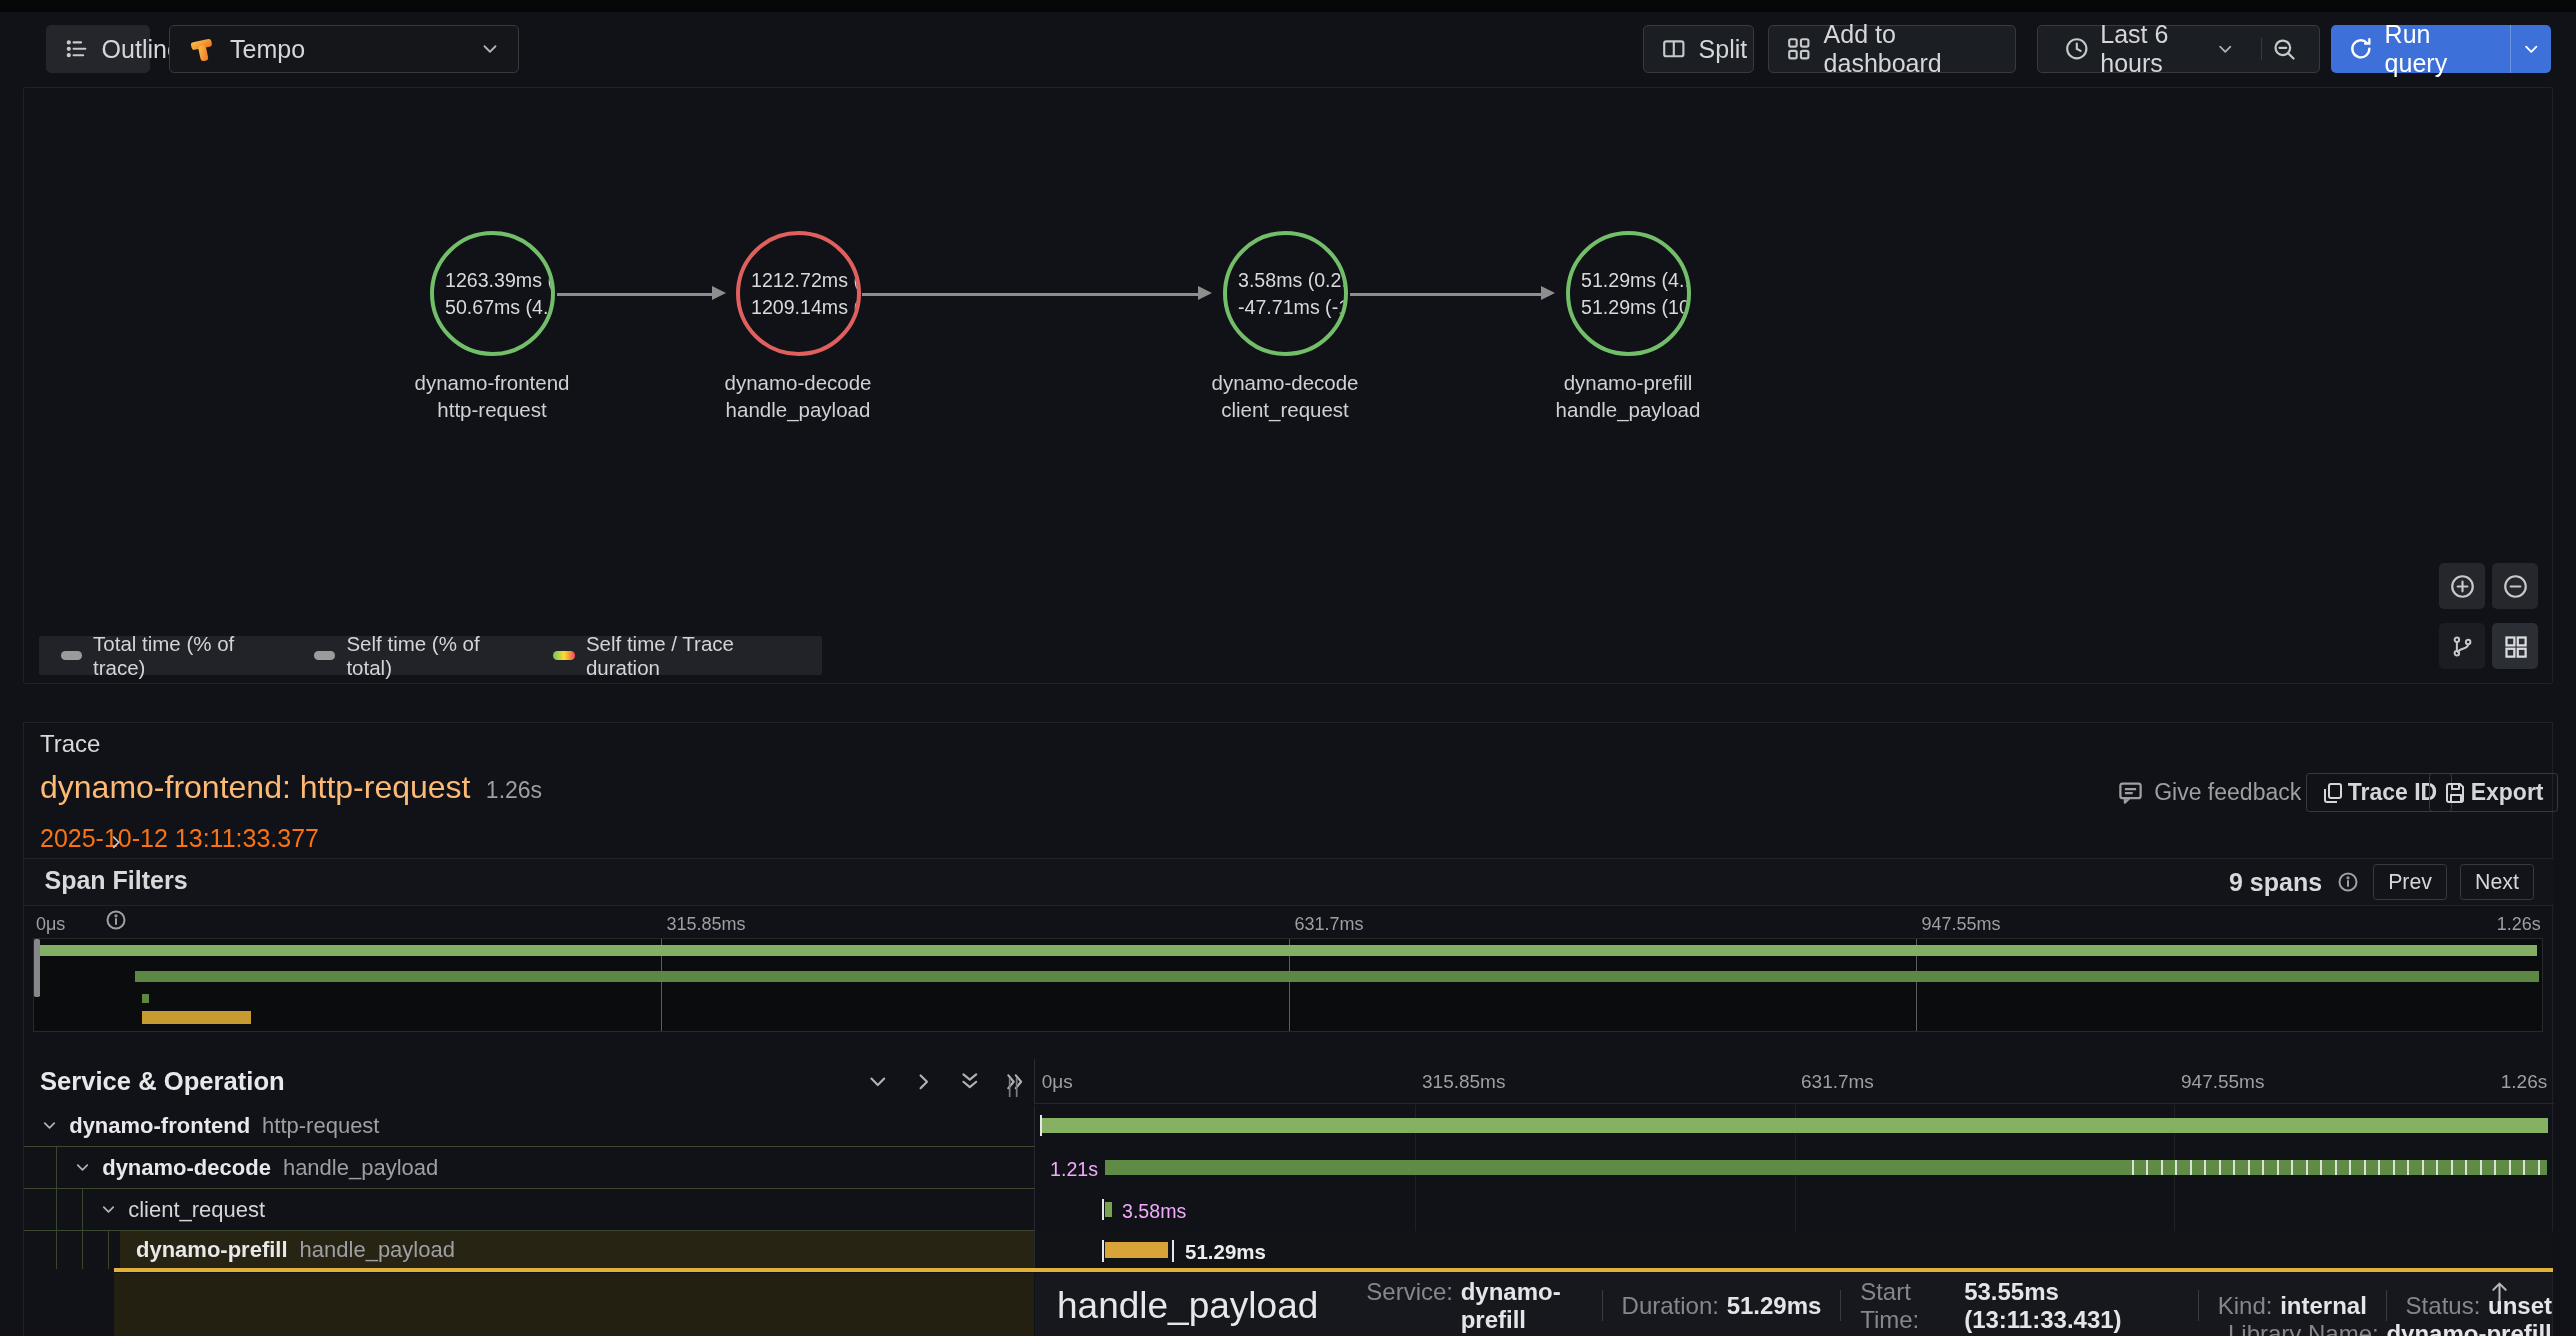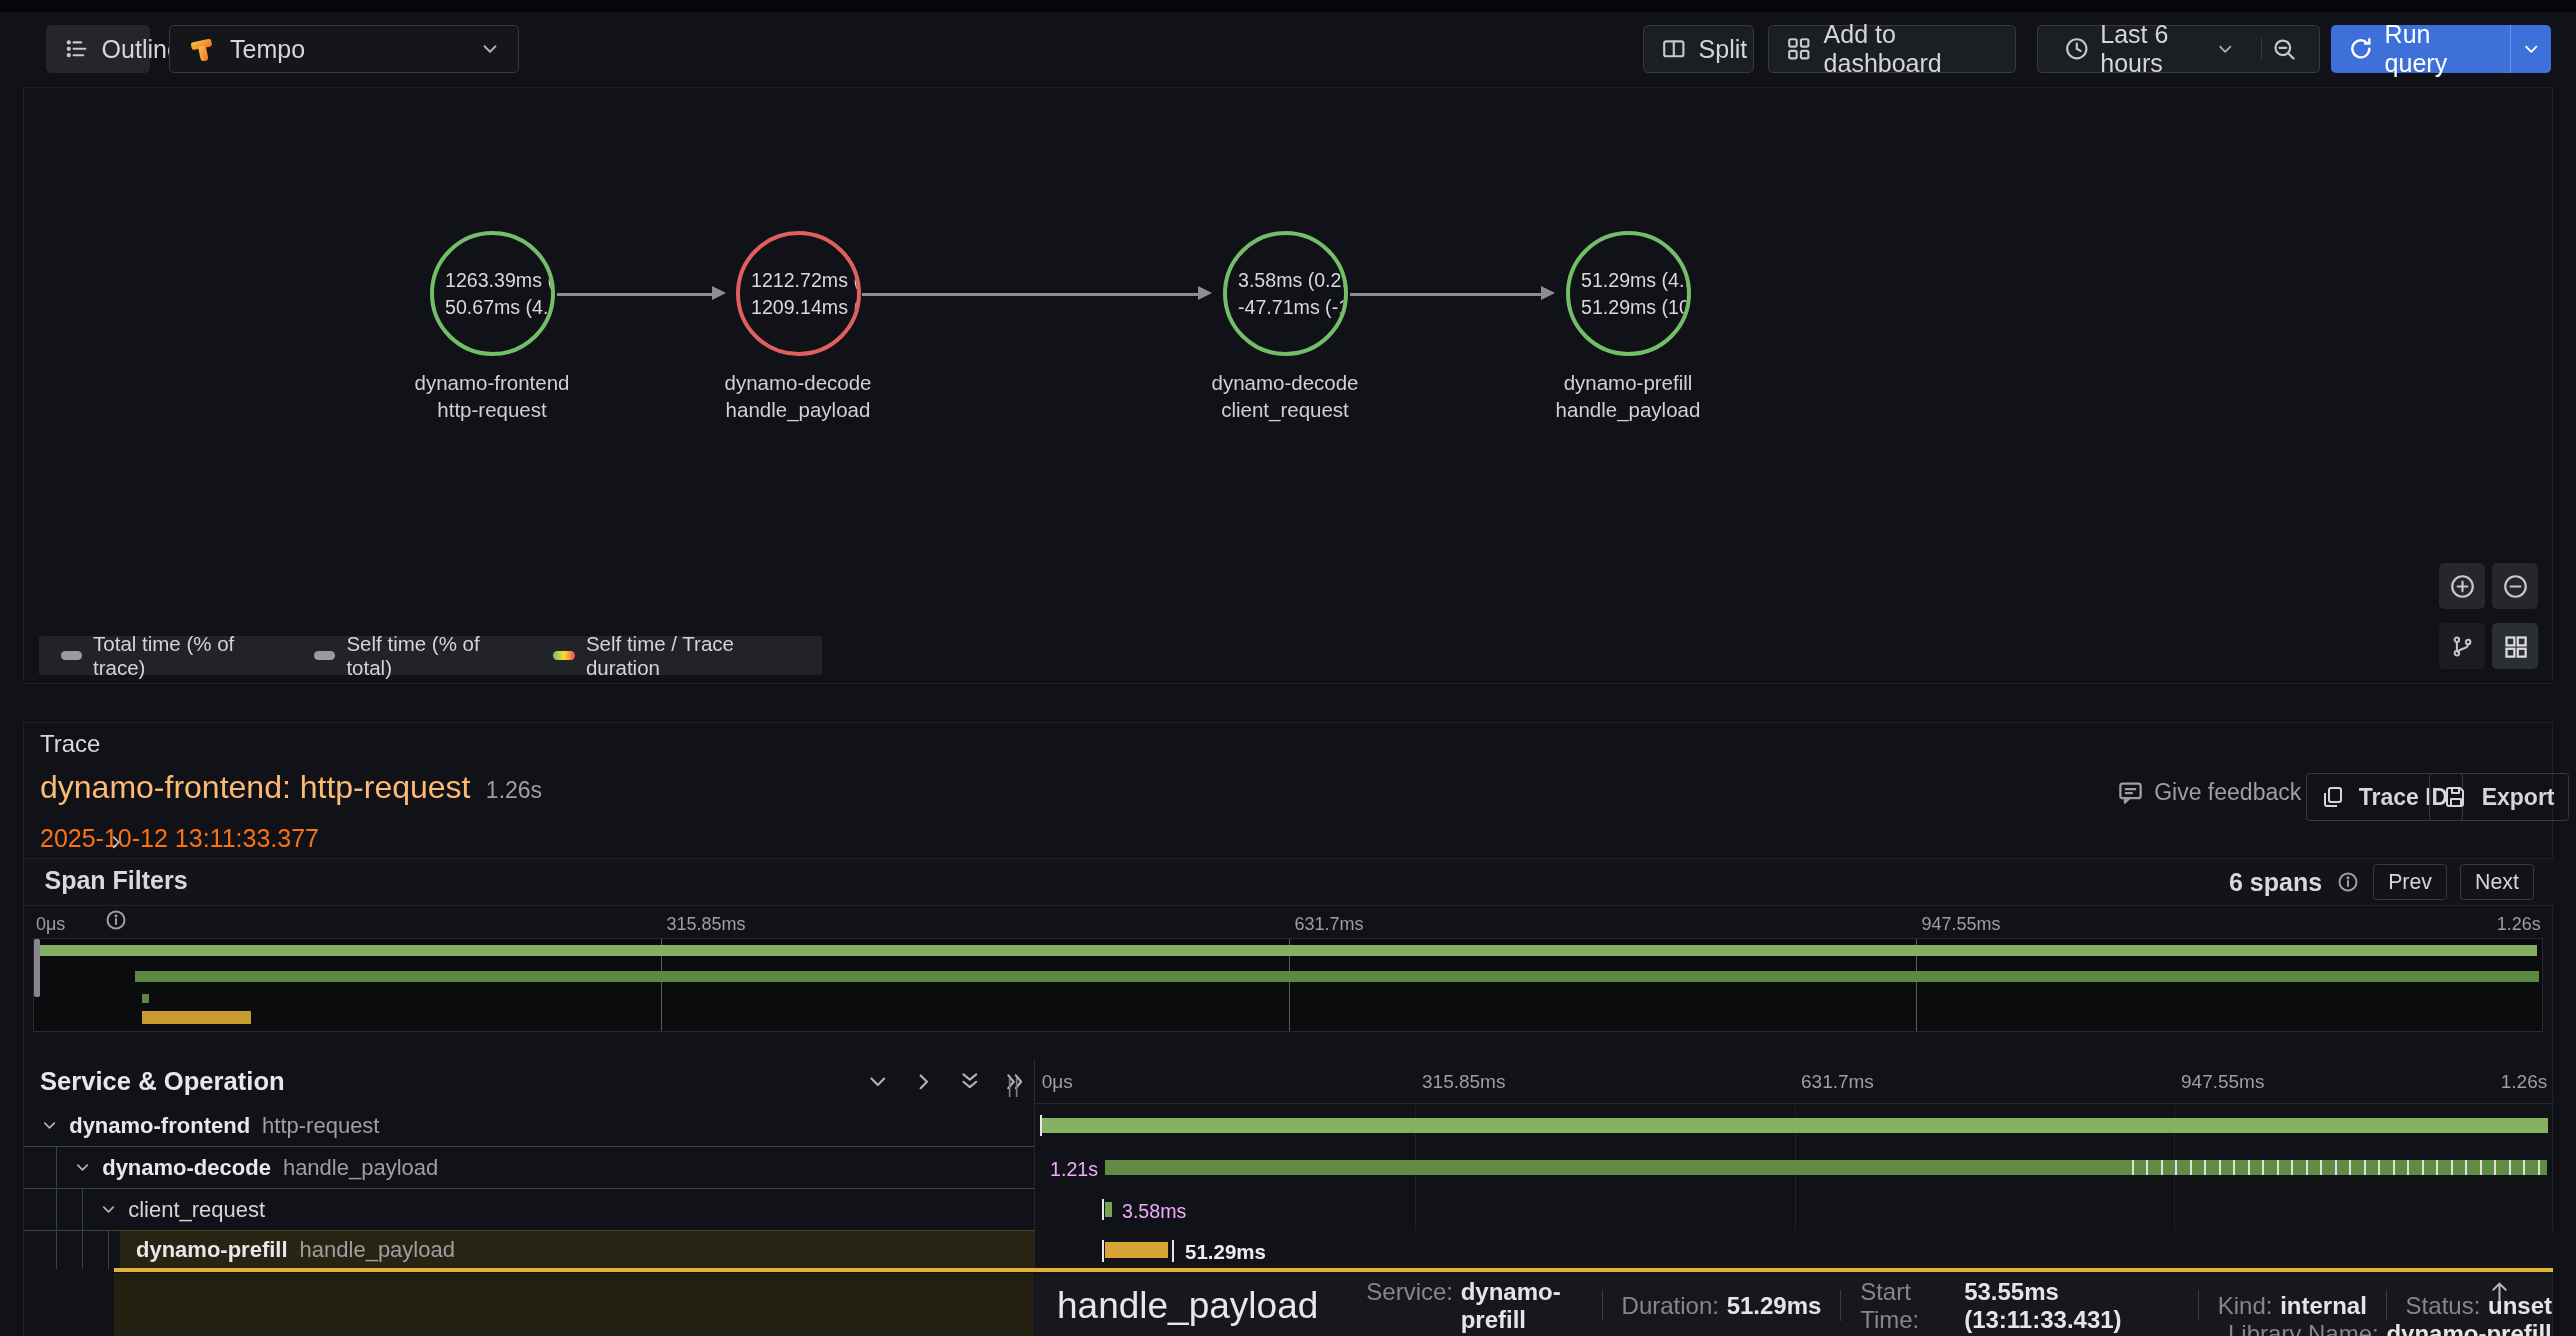--- a/index.html
+++ b/index.html
@@ -52,21 +52,21 @@
   
   #tracepanel { left:23px; top:722px; width:2530px; height:615px;
                 border-left:0.9px solid #202226; border-right:0.9px solid #202226; border-top:0.9px solid #202226; }
   #trace-title { position:absolute; left:16px; top:6.8px; font-size:24px; font-weight:500; }
   #trace-head { position:absolute; left:16px; top:46px; display:flex; align-items:baseline; gap:15.4px; }
   #trace-head .big { font-size:32px; font-weight:500; color:#fdba74; }
   #trace-head .dur { font-size:23px; color:#9d9fa3; }
   #trace-time { position:absolute; left:16px; top:101px; font-size:25px; color:#f97316; }
   #feedback { position:absolute; left:2093px; top:56px; display:flex; align-items:center; gap:10.2px;
               font-size:23px; color:#9d9fa3; cursor:pointer; }
-  .hbtn { position:absolute; top:50px; height:48px; display:flex; align-items:center; gap:14px;
+  .hbtn { position:absolute; top:50px; height:39px; display:flex; align-items:center; gap:3px;
           padding:0 13.7px; border:0.9px solid #383a40; border-radius:3.4px; font-size:23px;
           font-weight:600; color:#d5d6d9; cursor:pointer; }
   #traceid-btn { left:2282px; } #export-btn { left:2405px; }
 
   #spanfilters { position:absolute; left:0; top:135px; width:2530px; height:48px;
                  background:#131419; border-top:0.9px solid #202226; border-bottom:0.9px solid #202226;
                  display:flex; align-items:center; padding:0 20.5px; }
   #sf-left { display:flex; align-items:center; gap:13.7px; cursor:pointer;flex-direction:column; }
   #sf-left .t { font-size:25px; font-weight:600; }
   #sf-right { margin-left:auto; display:flex; align-items:center; gap:13.7px; }
@@ -372,21 +372,21 @@
       <span class="t">Span Filters</span>
       <span class="info">
         <svg width="24" height="24" viewBox="0 0 24 24" fill="none" stroke="#9d9fa3" stroke-width="2" stroke-linecap="round">
             <circle cx="12" cy="12" r="8.5"></circle>
             <path d="M12 11v5"></path>
             <circle cx="12" cy="7.8" r="0.6" fill="#9d9fa3"></circle>
           </svg>
       </span>
     </div>
     <div id="sf-right">
-      <span class="cnt">6 spans</span>
+      <span class="cnt">9 spans</span>
       <span class="info">
         <svg width="24" height="24" viewBox="0 0 24 24" fill="none" stroke="#9d9fa3" stroke-width="2" stroke-linecap="round">
             <circle cx="12" cy="12" r="8.5"></circle>
             <path d="M12 11v5"></path>
             <circle cx="12" cy="7.8" r="0.6" fill="#9d9fa3"></circle>
           </svg>
       </span>
       <div class="pn-btn">Prev</div>
       <div class="pn-btn">Next</div>
     </div>

